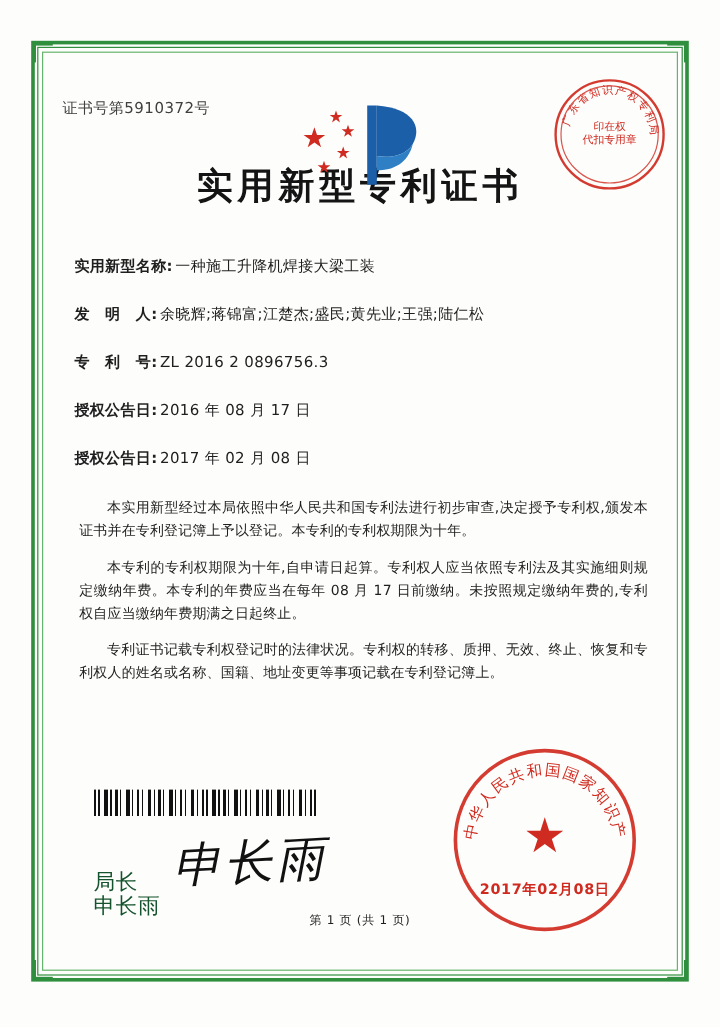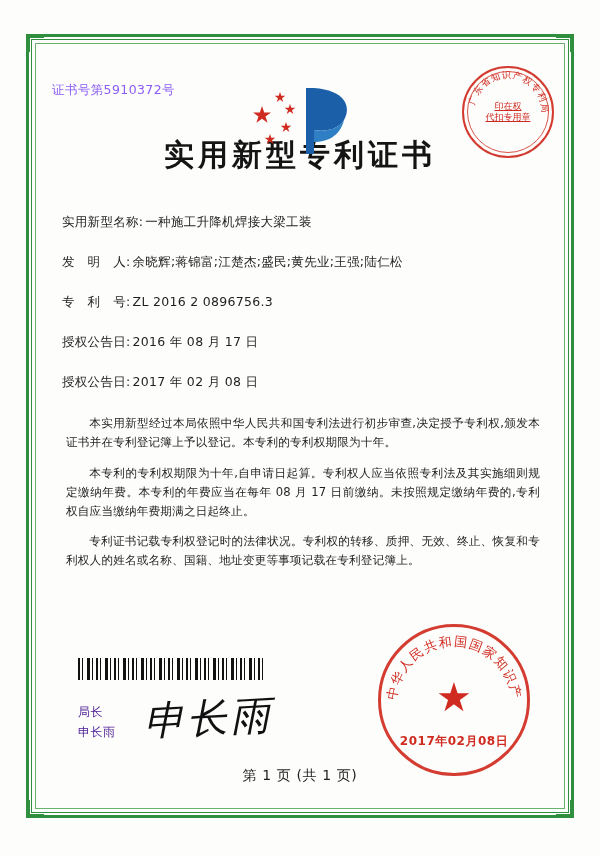--- a/index.html
+++ b/index.html
@@ -67,21 +67,21 @@
     position: absolute;
     left: 52px;
     top: 62px;
     right: 52px;
     bottom: 58px;
   }
 
   .cert-no {
     font-size: 12.5px;
     letter-spacing: 0.4px;
-    color: #8b5cf6;
+    color: #404040;
     margin-top: 20px;
   }
 
   
   .logo {
     position: absolute;
     left: 50%;
     top: 18px;
     transform: translateX(-50%);
     width: 120px;
@@ -118,21 +118,20 @@
   .seal-top .center-text {
     position: absolute;
     left: 0; right: 0;
     top: 50%;
     transform: translateY(-50%);
     text-align: center;
     color: #cf2a20;
     font-size: 9px;
     line-height: 11px;
     font-family: "DejaVu Sans", "Liberation Sans", sans-serif;
-    text-decoration: underline;
   }
 
   .title {
     text-align: center;
     font-size: 30px;
     font-weight: bold;
     letter-spacing: 4px;
     margin-top: 36px;
     color: #141414;
     font-family: "DejaVu Sans", "Liberation Sans", sans-serif;
@@ -146,20 +145,21 @@
     display: flex;
     align-items: baseline;
     font-size: 12.5px;
     color: #1f1f1f;
     margin-bottom: 23px;
     letter-spacing: 0.3px;
   }
   .field-label {
     white-space: pre;
     flex: 0 0 auto;
+    font-weight: bold;
   }
   .field-value {
     margin-left: 2px;
     flex: 1 1 auto;
   }
 
   .paragraphs {
     margin-top: 10px;
     padding-left: 14px;
     padding-right: 8px;
@@ -186,24 +186,24 @@
         #111 0px, #111 2px, transparent 2px, transparent 4px,
         #111 4px, #111 5px, transparent 5px, transparent 9px,
         #111 9px, #111 12px, transparent 12px, transparent 14px,
         #111 14px, #111 15px, transparent 15px, transparent 18px);
   }
 
   
   .sign-block {
     position: absolute;
     left: 26px;
-    bottom: 56px;
-    font-size: 12px;
+    bottom: 32px;
+    font-size: 18px;
     line-height: 20px;
-    color: #4c1d95;
+    color: #14532d;
     letter-spacing: 0.5px;
   }
   .signature {
     position: absolute;
     left: 92px;
     bottom: 52px;
     font-size: 40px;
     color: #111;
     font-family: "DejaVu Serif", "Liberation Serif", serif;
     font-style: italic;
@@ -248,23 +248,23 @@
   }
   .seal-main .arc {
     position: absolute;
     inset: 0;
     color: #d02b20;
   }
 
   .footer {
     position: absolute;
     left: 0; right: 0;
-    bottom: 13px;
+    bottom: 24px;
     text-align: center;
-    font-size: 14px;
+    font-size: 10px;
     color: #1f1f1f;
     letter-spacing: 0.6px;
   }
 </style>
 </head>
 <body>
 
 <div class="page">
 
   <div class="border-outer"></div>

